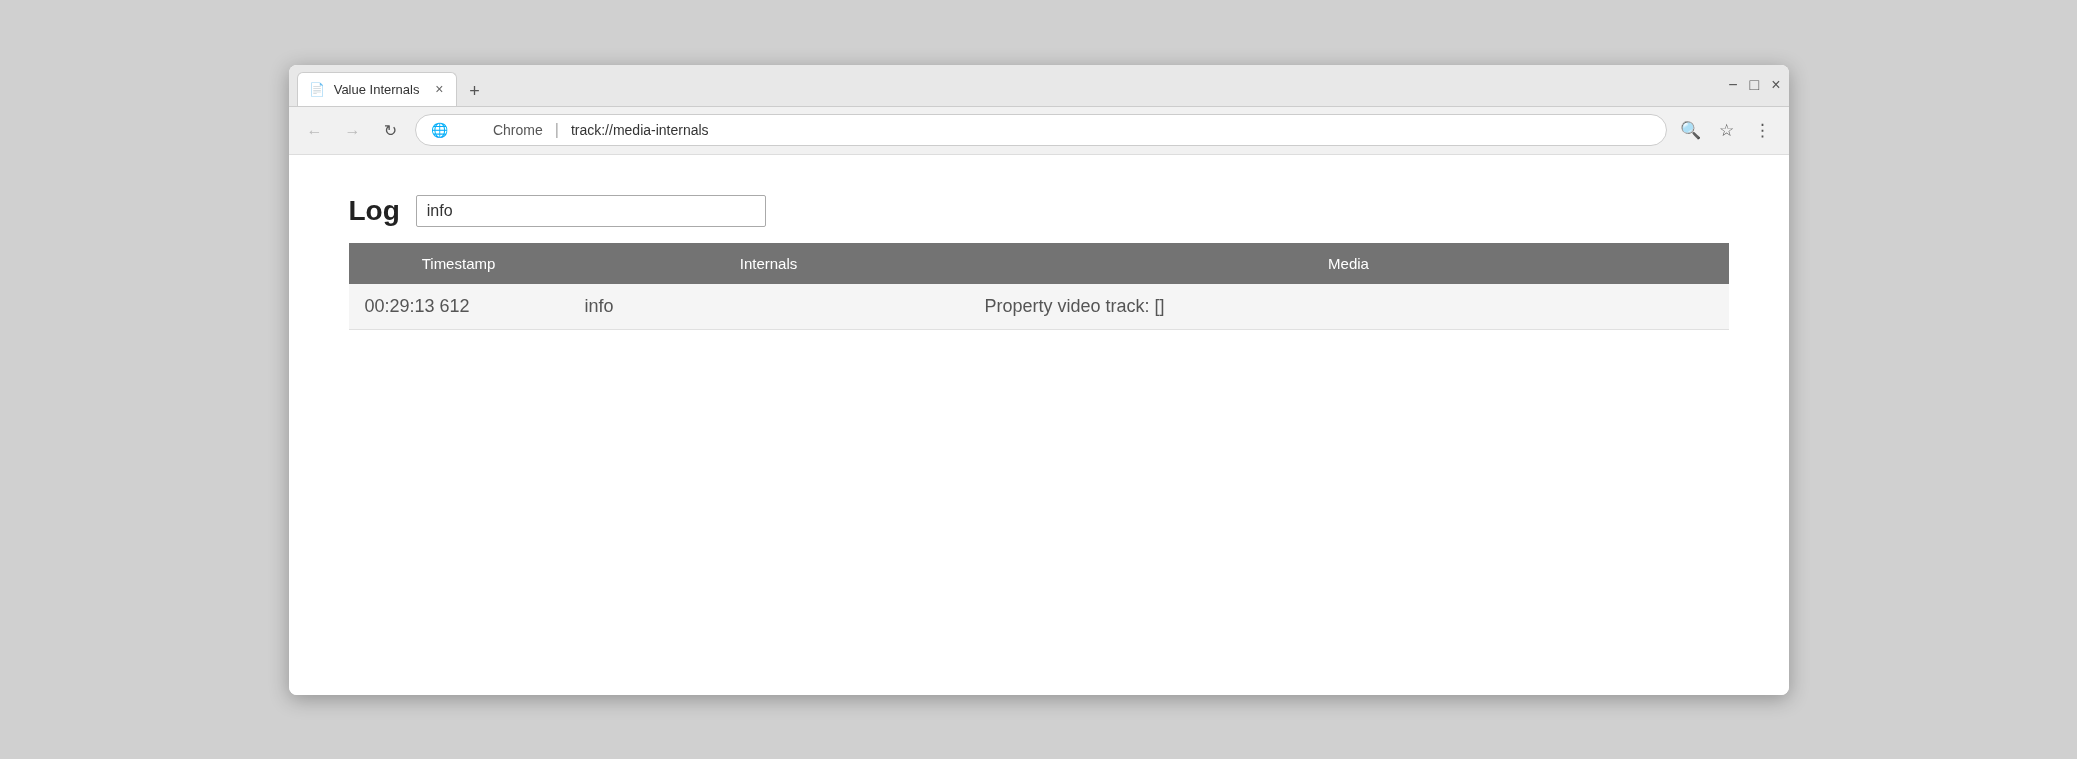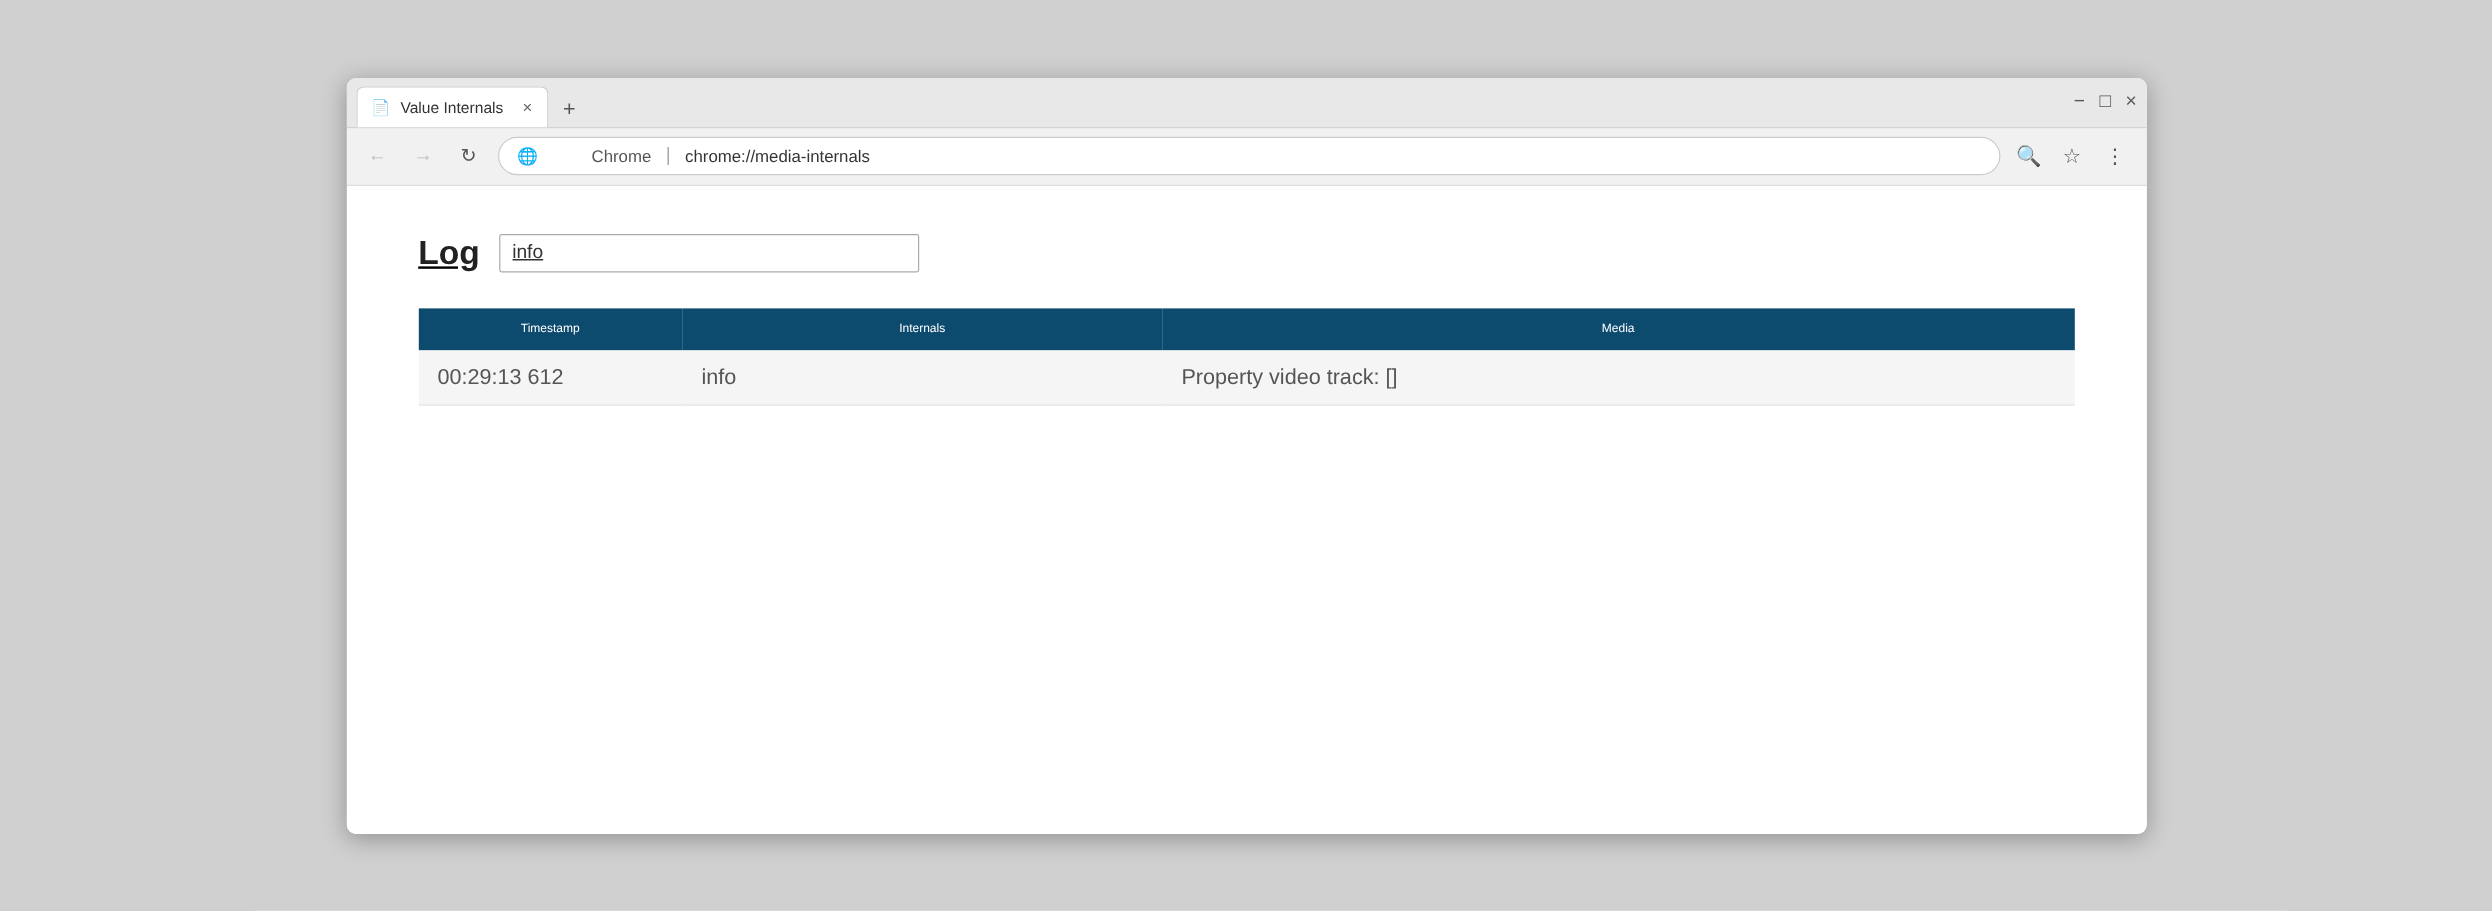--- a/index.html
+++ b/index.html
@@ -180,22 +180,21 @@
     .page-content {
       background: #fff;
       padding: 40px 60px;
       min-height: 540px;
     }
 
     .log-section {
       display: flex;
       align-items: center;
       gap: 16px;
-      margin-bottom: 30px;
-      text-decoration: underline;
+      margin-bottom: 16px;
     }
 
     .log-label {
       font-size: 28px;
       font-weight: bold;
       color: #222;
     }
 
     .log-input {
       border: 1px solid #aaa;
@@ -208,26 +207,26 @@
     }
 
     
     .data-table {
       width: 100%;
       border-collapse: collapse;
       font-size: 15px;
     }
 
     .data-table thead tr th {
-      background: #0c4a6e;
+      background: #737373;
       color: #fff;
       padding: 12px 16px;
       text-align: center;
       font-weight: normal;
-      font-size: 10px;
+      font-size: 15px;
     }
 
     .data-table tbody tr:nth-child(odd) {
       background: #f5f5f5;
     }
 
     .data-table tbody tr:nth-child(even) {
       background: #ececec;
     }
 
@@ -269,21 +268,21 @@
 
   <div class="address-bar">
     <button class="nav-btn disabled">←</button>
     <button class="nav-btn disabled">→</button>
     <button class="nav-btn">↻</button>
 
     <div class="url-bar">
       <span class="security-icon">🌐</span>
       <span class="url-domain">Chrome</span>
       <span class="url-sep">|</span>
-      <span class="url-path">chrome://media-internals</span>
+      <span class="url-path">track://media-internals</span>
     </div>
 
     <div class="address-actions">
       <button class="addr-icon-btn">🔍</button>
       <button class="addr-icon-btn">☆</button>
       <button class="addr-icon-btn">⋮</button>
     </div>
   </div>
 
   <div class="page-content">

